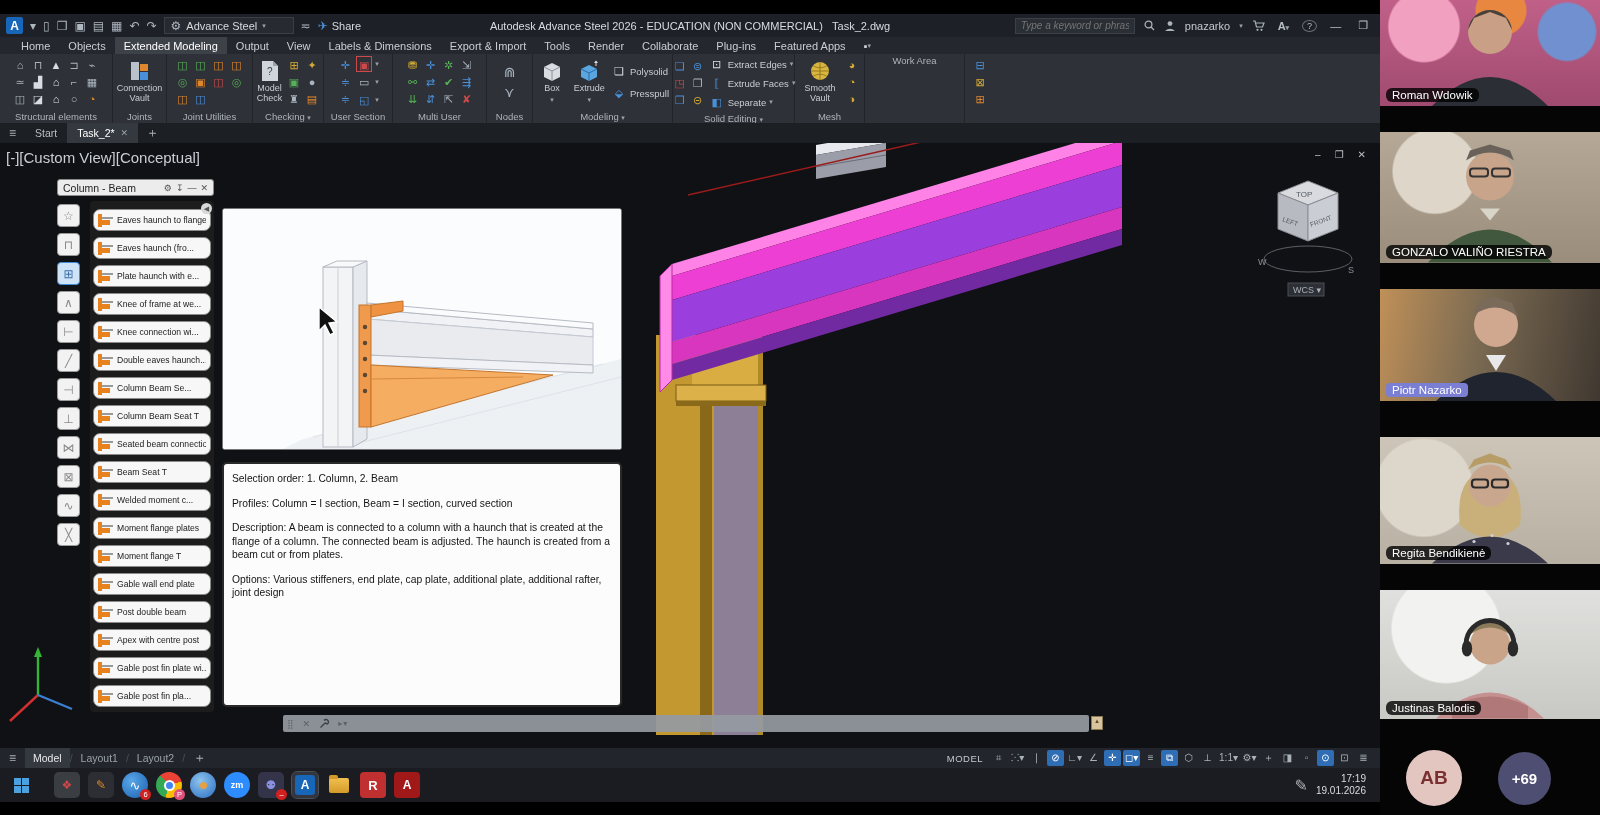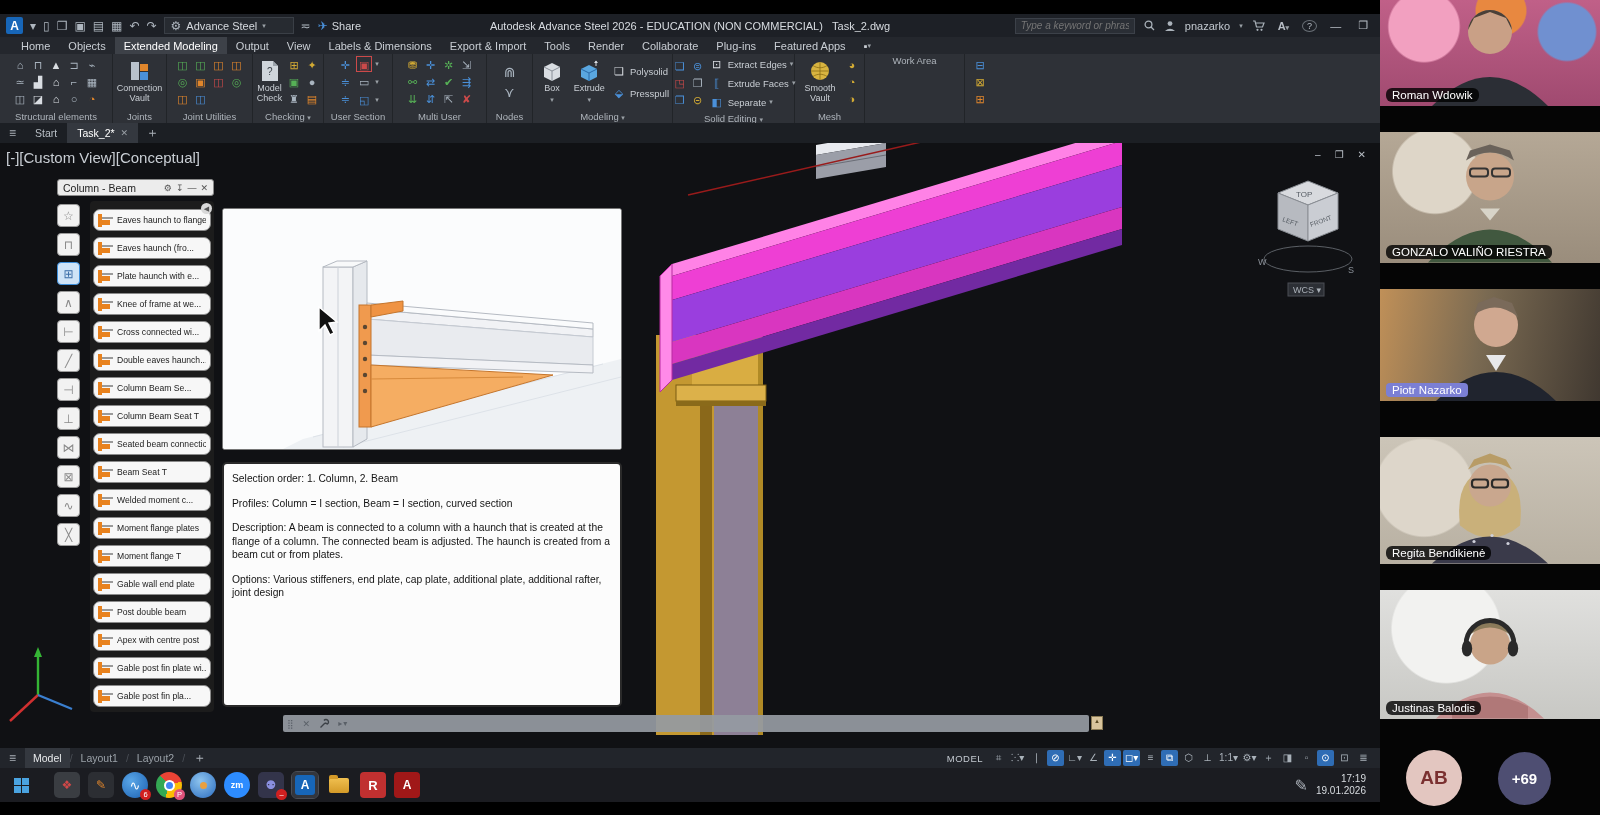--- a/index.html
+++ b/index.html
@@ -531,21 +531,21 @@
               <span class="plabel">Plate haunch with e...</span>
             </div>
 
             <div class="pcard">
               <span class="picon"></span>
               <span class="plabel">Knee of frame at we...</span>
             </div>
 
             <div class="pcard">
               <span class="picon"></span>
-              <span class="plabel">Cross connected wi...</span>
+              <span class="plabel">Knee connection wi...</span>
             </div>
 
             <div class="pcard">
               <span class="picon"></span>
               <span class="plabel">Double eaves haunch...</span>
             </div>
 
             <div class="pcard">
               <span class="picon"></span>
               <span class="plabel">Column Beam Se...</span>

